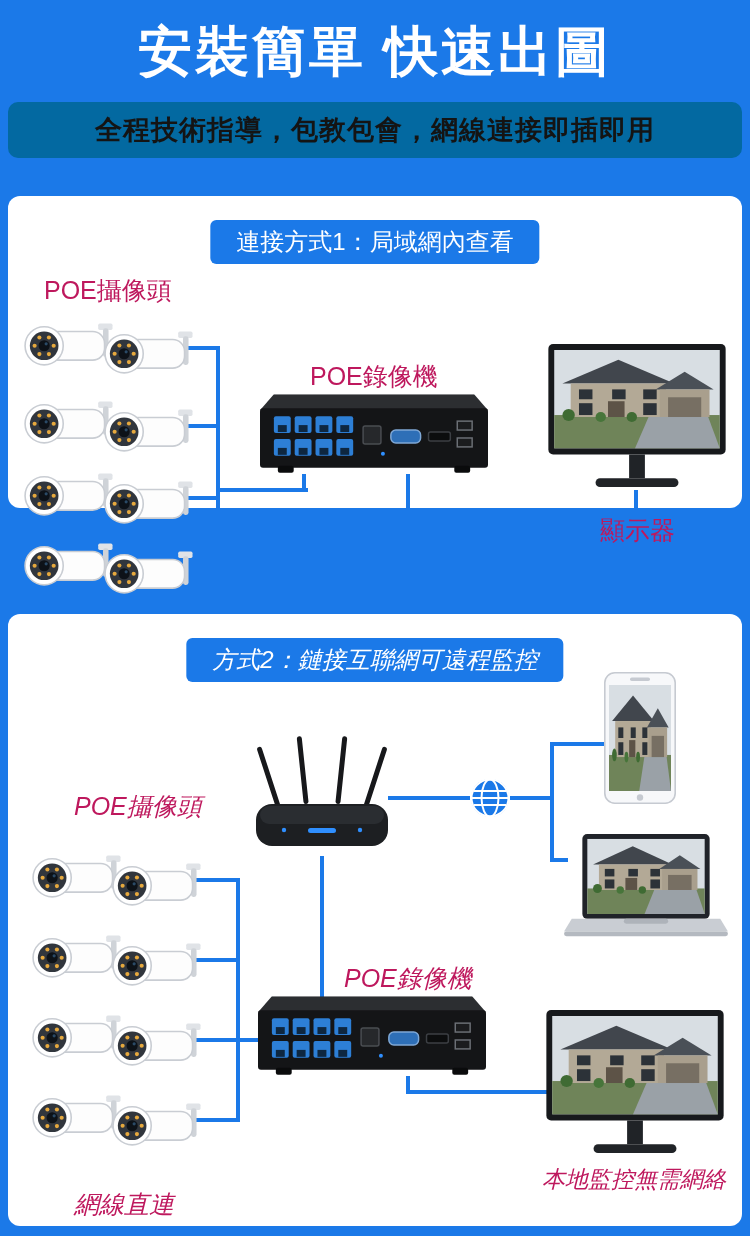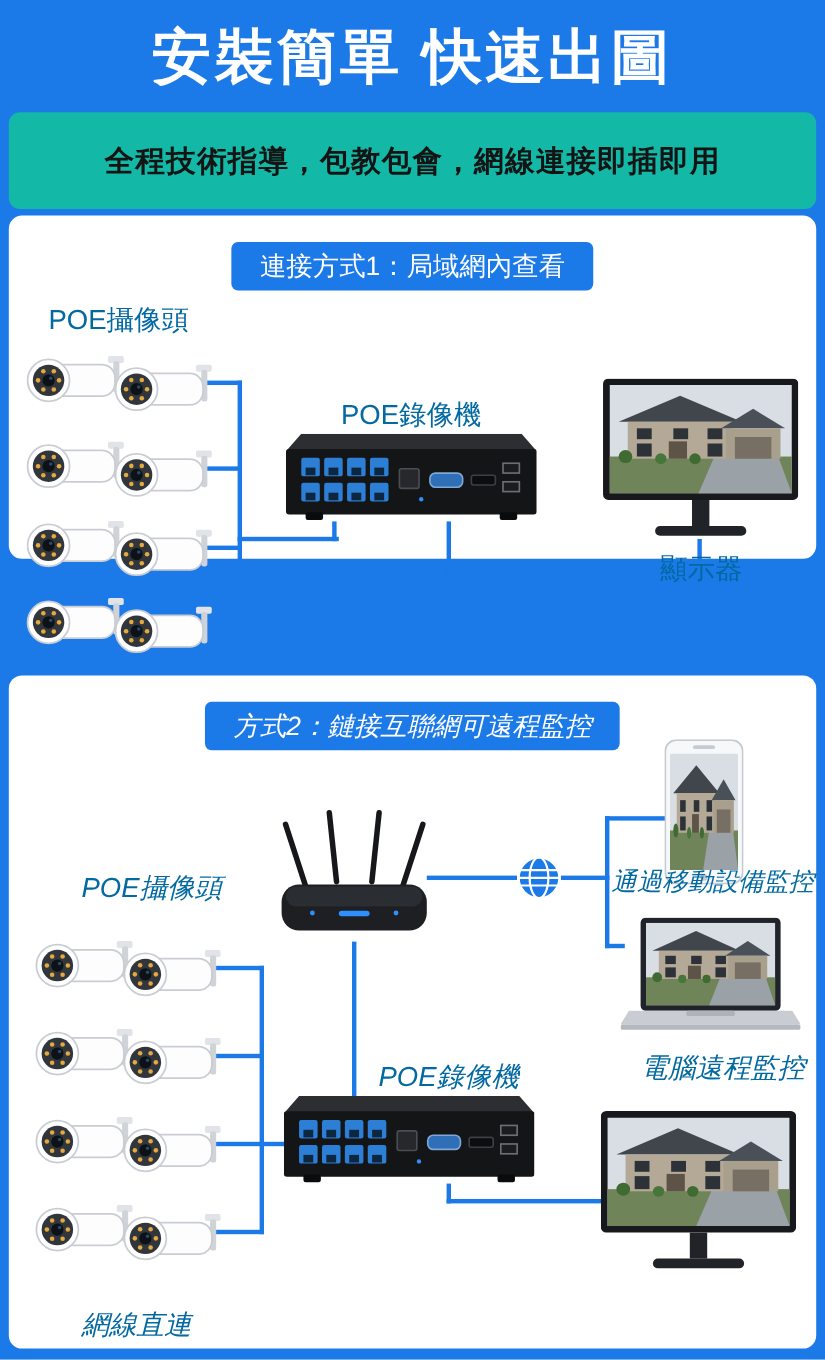--- a/index.html
+++ b/index.html
@@ -1,31 +1,31 @@
 <!DOCTYPE html>
 <html><head>
 <meta charset="utf-8">
 <style>
   * { margin:0; padding:0; box-sizing:border-box; }
   html,body { width:750px; }
   body { font-family:"Liberation Sans","DejaVu Sans",sans-serif; }
   .page { position:relative; width:750px; height:1236px; background:#1b79e8; overflow:hidden; }
   .title { position:absolute; top:16px; left:0; width:100%; text-align:center;
            color:#ffffff; font-size:54px; font-weight:bold; letter-spacing:3px; }
-  .subtitle-panel { position:absolute; left:8px; top:102px; width:734px; height:88px;
-           background:#14b8a6; border-radius:10px; display:flex; flex-direction:column;
+  .subtitle-panel { position:absolute; left:8px; top:102px; width:734px; height:56px;
+           background:#0369a1; border-radius:10px; display:flex; flex-direction:column;
            justify-content:center; align-items:center; gap:3px; }
   .subtitle-line { font-size:27px; color:#141414; font-weight:600; letter-spacing:1px; white-space:nowrap; }
   .panel { position:absolute; left:8px; width:734px; background:#ffffff; border-radius:12px; }
   #panel1 { top:196px; height:312px; }
   #panel2 { top:614px; height:612px;font-style:italic; }
   .badge { position:absolute; top:24px; left:50%; transform:translateX(-50%);
            background:#1b79e8; color:#ffffff; font-size:24px; padding:6px 26px;
            border-radius:6px; white-space:nowrap; }
-  .lbl { position:absolute; font-size:25px; color:#0369a1; white-space:nowrap; }
+  .lbl { position:absolute; font-size:25px; color:#be185d; white-space:nowrap; }
   .lbl-sm { font-size:23px; }
   .line { position:absolute; background:#1b79e8; }
   .h { height:4px; } .v { width:4px; }
   .dev { position:absolute; }
   .dev svg { width:100%; height:100%; display:block; }
   .cam { position:absolute; width:96px; height:62px; }
   .cam svg { width:100%; height:100%; display:block; }
 </style>
 </head>
 <body>
@@ -214,21 +214,21 @@
         <svg viewBox="0 0 230 84">
           <use href="#nvr"></use>
         </svg>
       </div>
 
     <div class="dev" style="left:540px;top:148px;width:178px;height:148px">
         <svg viewBox="0 0 180 150">
           <use href="#monitor"></use>
         </svg>
       </div>
-    <div class="lbl" style="left:592px;top:304px">顯示器</div>
+    <div class="lbl" style="left:592px;top:318px">顯示器</div>
   </section>
 
   <section class="panel" id="panel2">
     <div class="badge">方式2：鏈接互聯網可遠程監控</div>
 
     <div class="line h" style="left:380px;top:182px;width:82px"></div>
     <div class="line h" style="left:502px;top:182px;width:44px"></div>
     <div class="line v" style="left:542px;top:128px;height:120px"></div>
     <div class="line h" style="left:542px;top:128px;width:56px"></div>
     <div class="line h" style="left:542px;top:244px;width:18px"></div>
@@ -250,27 +250,25 @@
     <div class="dev" style="left:246px;top:116px;width:136px;height:130px">
         <svg viewBox="0 0 136 130">
           <use href="#router"></use>
         </svg>
       </div>
     <div class="dev" style="left:462px;top:164px;width:40px;height:40px">
         <svg viewBox="0 0 40 40">
           <use href="#globe"></use>
         </svg>
       </div>
-    <div class="lbl lbl-sm" style="left:548px;top:172px">通過移動設備監控</div>
     <div class="dev" style="left:556px;top:220px;width:164px;height:108px">
         <svg viewBox="0 0 170 112">
           <use href="#laptop"></use>
         </svg>
       </div>
-    <div class="lbl" style="left:574px;top:340px">電腦遠程監控</div>
 
     <div class="lbl" style="left:66px;top:176px">POE攝像頭</div>
     <div class="cam" style="left:20px;top:232px">
         <svg viewBox="0 0 120 78">
           <use href="#cam"></use>
         </svg>
       </div>
     <div class="cam" style="left:100px;top:240px">
         <svg viewBox="0 0 120 78">
           <use href="#cam"></use>
@@ -312,15 +310,16 @@
         <svg viewBox="0 0 230 84">
           <use href="#nvr"></use>
         </svg>
       </div>
 
     <div class="dev" style="left:538px;top:396px;width:178px;height:148px">
         <svg viewBox="0 0 180 150">
           <use href="#monitor"></use>
         </svg>
       </div>
+    <div class="lbl lbl-sm" style="left:534px;top:550px">本地監控無需網絡</div>
     <div class="lbl" style="left:66px;top:574px">網線直連</div>
   </section>
 </div>
 
 </body></html>

